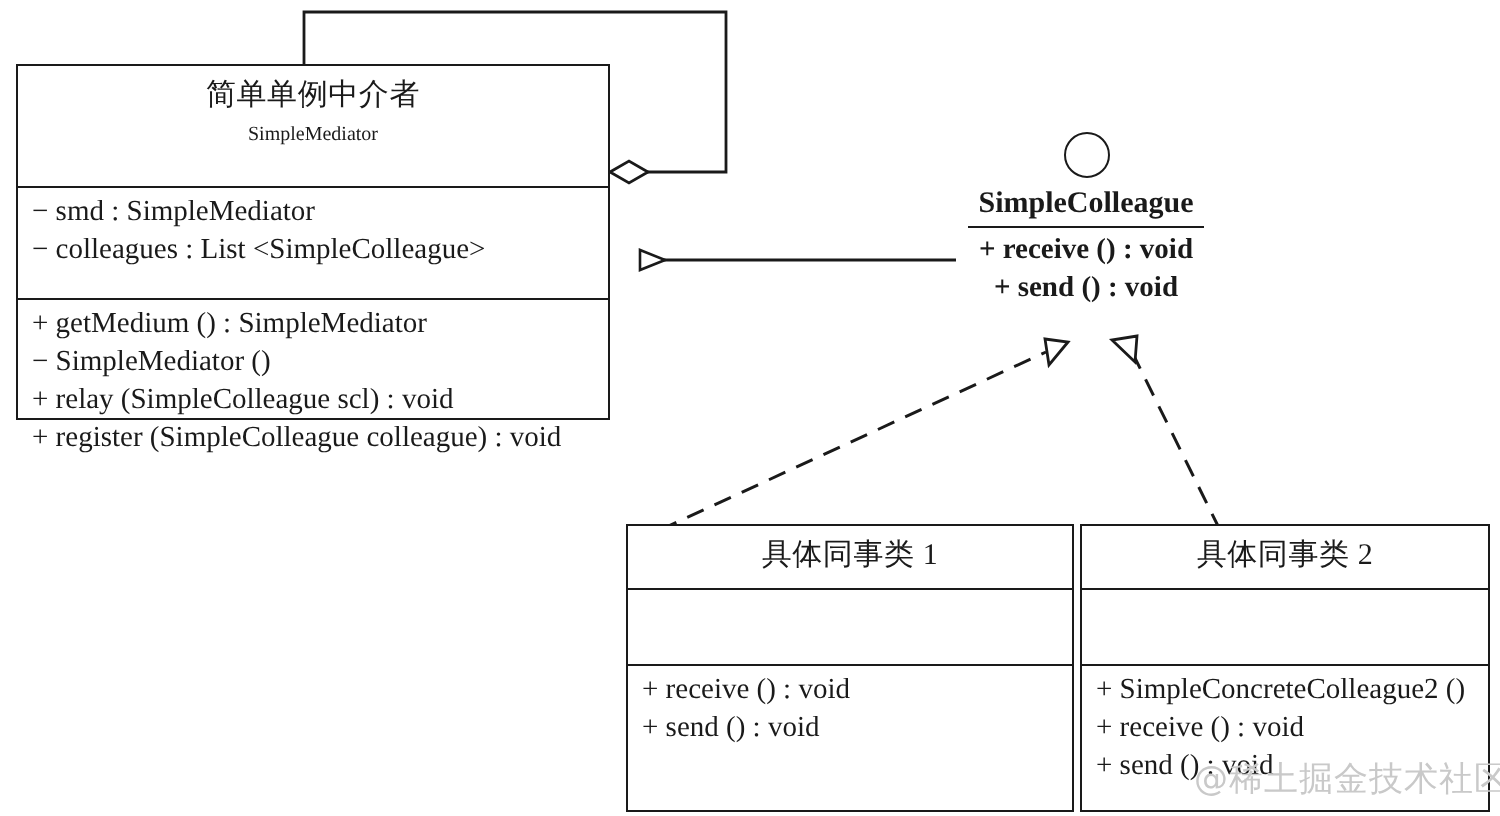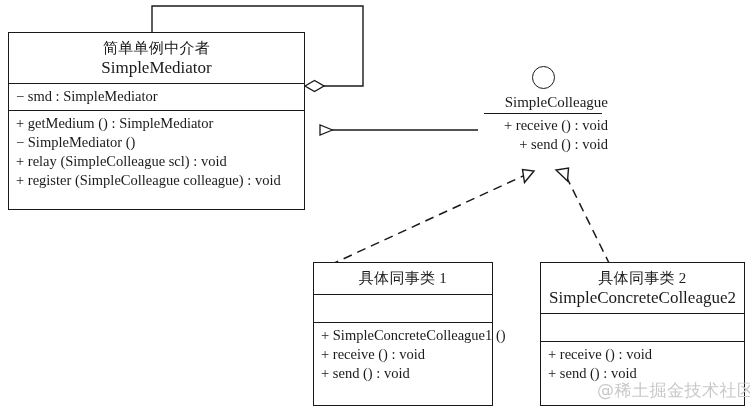--- a/index.html
+++ b/index.html
@@ -44,40 +44,42 @@
     padding-top: 6px;
     padding-bottom: 6px;
   }
   .cn-name {
     font-size: 15px;
     line-height: 19px;
     letter-spacing: 0.3px;
     white-space: nowrap;
   }
   .en-name {
-    font-size: 17px;
+    font-size: 10px;
     line-height: 19px;
     white-space: nowrap;
   }
   .member {
     font-size: 14.5px;
     line-height: 19px;
     white-space: nowrap;
   }
   .member-list {
     display: flex;
     flex-direction: column;
+    margin-top: 10px;
   }
   .empty-comp {
     height: 28px;
   }
   
   #interface-block {
     position: absolute;
-    text-align: right;
+    text-align: center;
+    font-weight: bold;
   }
   #interface-circle {
     width: 23px;
     height: 23px;
     border: 1.5px solid #1a1a1a;
     border-radius: 50%;
     margin: 0 auto;
     box-sizing: border-box;
     background: #ffffff;
   }
@@ -142,56 +144,56 @@
     </g>
   </svg>
 
   <div class="uml-box" id="mediator-box" style="left:8px; top:32px; width:297px; height:178px;">
     <div class="compartment comp-header">
       <div class="cn-name">简单单例中介者</div>
       <div class="en-name">SimpleMediator</div>
     </div>
     <div class="compartment member-list">
       <div class="member">− smd : SimpleMediator</div>
+      <div class="member">− colleagues : List &lt;SimpleColleague&gt;</div>
     </div>
     <div class="compartment member-list">
       <div class="member">+ getMedium () : SimpleMediator</div>
       <div class="member">− SimpleMediator ()</div>
       <div class="member">+ relay (SimpleColleague scl) : void</div>
       <div class="member">+ register (SimpleColleague colleague) : void</div>
     </div>
   </div>
 
   <div id="interface-block" style="left:478px; top:66px; width:130px;">
     <div id="interface-circle"></div>
     <div id="interface-name">SimpleColleague</div>
     <div id="interface-rule" style="width:118px;"></div>
     <div class="iface-member">+ receive () : void</div>
     <div class="iface-member">+ send () : void</div>
   </div>
 
-  <div class="uml-box" id="concrete1-box" style="left:313px; top:262px; width:180px; height:144px;">
+  <div class="uml-box" id="concrete1-box" style="left:313px; top:262px; width:224px; height:144px;">
     <div class="compartment comp-header">
       <div class="cn-name">具体同事类 1</div>
     </div>
     <div class="compartment empty-comp"></div>
     <div class="compartment member-list">
-      <div class="member">+ SimpleConcreteColleague1 ()</div>
       <div class="member">+ receive () : void</div>
       <div class="member">+ send () : void</div>
     </div>
   </div>
 
   <div class="uml-box" id="concrete2-box" style="left:540px; top:262px; width:205px; height:144px;">
     <div class="compartment comp-header">
       <div class="cn-name">具体同事类 2</div>
-      <div class="en-name">SimpleConcreteColleague2</div>
     </div>
     <div class="compartment empty-comp"></div>
     <div class="compartment member-list">
+      <div class="member">+ SimpleConcreteColleague2 ()</div>
       <div class="member">+ receive () : void</div>
       <div class="member">+ send () : void</div>
     </div>
   </div>
 
   <div id="watermark">@稀土掘金技术社区</div>
 
 </div>
 
 </body></html>

